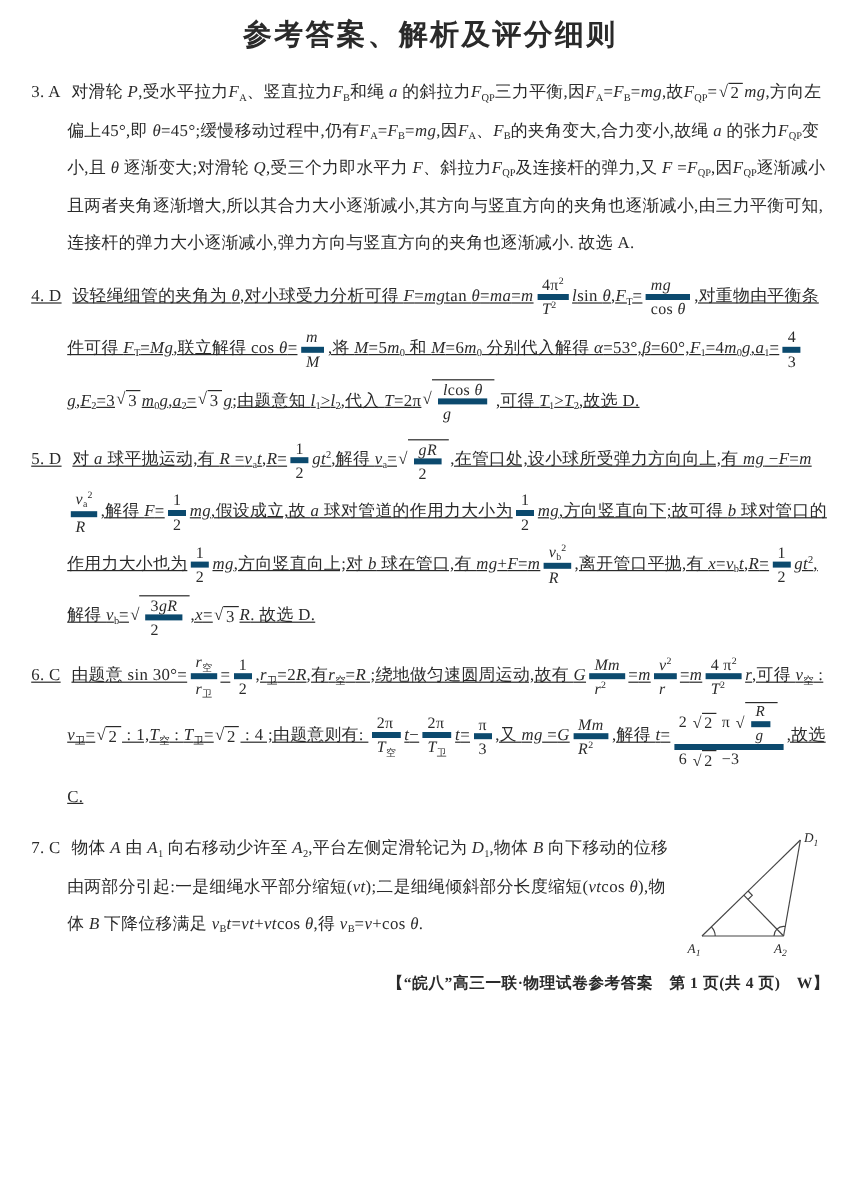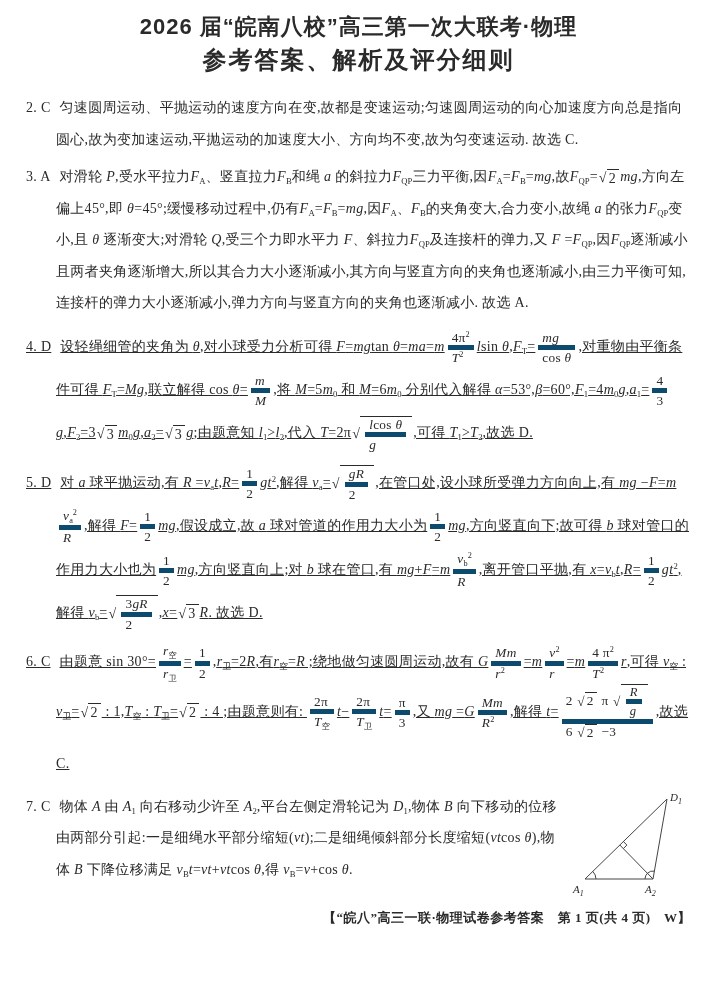--- a/index.html
+++ b/index.html
@@ -40,28 +40,26 @@
     text-align:right;font-weight:bold;font-size:13px;
     font-family:"Liberation Serif","DejaVu Serif",serif;
     margin-top:10px;letter-spacing:0.5px;
   }
   .clear{clear:both;}
 </style>
 </head>
 <body>
 
 <div class="hdr">
-  <div class="title">2026 届“皖南八校”高三第一次大联考·物理</div>
   <div class="subtitle">参考答案、解析及评分细则</div>
 </div>
 
 <div class="content">
 
 
-  <p class="item"><span class="label">2. C</span><span>匀速圆周运动、平抛运动的速度方向在变,故都是变速运动;匀速圆周运动的向心加速度方向总是指向圆心,故为变加速运动,平抛运动的加速度大小、方向均不变,故为匀变速运动. 故选 C.</span></p>
 
   <p class="item"><span class="label">3. A</span><span>对滑轮 <span class="var">P</span>,受水平拉力<span class="var">F</span><span class="sb">A</span>、竖直拉力<span class="var">F</span><span class="sb">B</span>和绳 <span class="var">a</span> 的斜拉力<span class="var">F</span><span class="sb">QP</span>三力平衡,因<span class="var">F</span><span class="sb">A</span>=<span class="var">F</span><span class="sb">B</span>=<span class="var">mg</span>,故<span class="var">F</span><span class="sb">QP</span>=<span class="sqrt">
           <span class="rad">√</span>
           <span class="rand">2</span>
         </span><span class="var">mg</span>,方向左偏上45°,即 <span class="var">θ</span>=45°;缓慢移动过程中,仍有<span class="var">F</span><span class="sb">A</span>=<span class="var">F</span><span class="sb">B</span>=<span class="var">mg</span>,因<span class="var">F</span><span class="sb">A</span>、<span class="var">F</span><span class="sb">B</span>的夹角变大,合力变小,故绳 <span class="var">a</span> 的张力<span class="var">F</span><span class="sb">QP</span>变小,且 <span class="var">θ</span> 逐渐变大;对滑轮 <span class="var">Q</span>,受三个力即水平力 <span class="var">F</span>、斜拉力<span class="var">F</span><span class="sb">QP</span>及连接杆的弹力,又 <span class="var">F</span> =<span class="var">F</span><span class="sb">QP</span>,因<span class="var">F</span><span class="sb">QP</span>逐渐减小且两者夹角逐渐增大,所以其合力大小逐渐减小,其方向与竖直方向的夹角也逐渐减小,由三力平衡可知,连接杆的弹力大小逐渐减小,弹力方向与竖直方向的夹角也逐渐减小. 故选 A.</span></p>
 
   <p class="item tall"><span class="label">4. D</span><span>设轻绳细管的夹角为 <span class="var">θ</span>,对小球受力分析可得 <span class="var">F</span>=<span class="var">mg</span>tan <span class="var">θ</span>=<span class="var">ma</span>=<span class="var">m</span><span class="frac"><span class="fr-n">4π<span class="sp">2</span></span><span class="fr-d"><span class="var">T</span><span class="sp">2</span></span></span><span class="var">l</span>sin <span class="var">θ</span>,<span class="var">F</span><span class="sb">T</span>=<span class="frac"><span class="fr-n"><span class="var">mg</span></span><span class="fr-d">cos <span class="var">θ</span></span></span>,对重物由平衡条件可得 <span class="var">F</span><span class="sb">T</span>=<span class="var">Mg</span>,联立解得 cos <span class="var">θ</span>=<span class="frac"><span class="fr-n"><span class="var">m</span></span><span class="fr-d"><span class="var">M</span></span></span>,将 <span class="var">M</span>=5<span class="var">m</span><span class="sb">0</span> 和 <span class="var">M</span>=6<span class="var">m</span><span class="sb">0</span> 分别代入解得 <span class="var">α</span>=53°,<span class="var">β</span>=60°,<span class="var">F</span><span class="sb">1</span>=4<span class="var">m</span><span class="sb">0</span><span class="var">g</span>,<span class="var">a</span><span class="sb">1</span>=<span class="frac"><span class="fr-n">4</span><span class="fr-d">3</span></span><span class="var">g</span>,<span class="var">F</span><span class="sb">2</span>=3<span class="sqrt">
           <span class="rad">√</span>
           <span class="rand">3</span>
         </span><span class="var">m</span><span class="sb">0</span><span class="var">g</span>,<span class="var">a</span><span class="sb">2</span>=<span class="sqrt">

